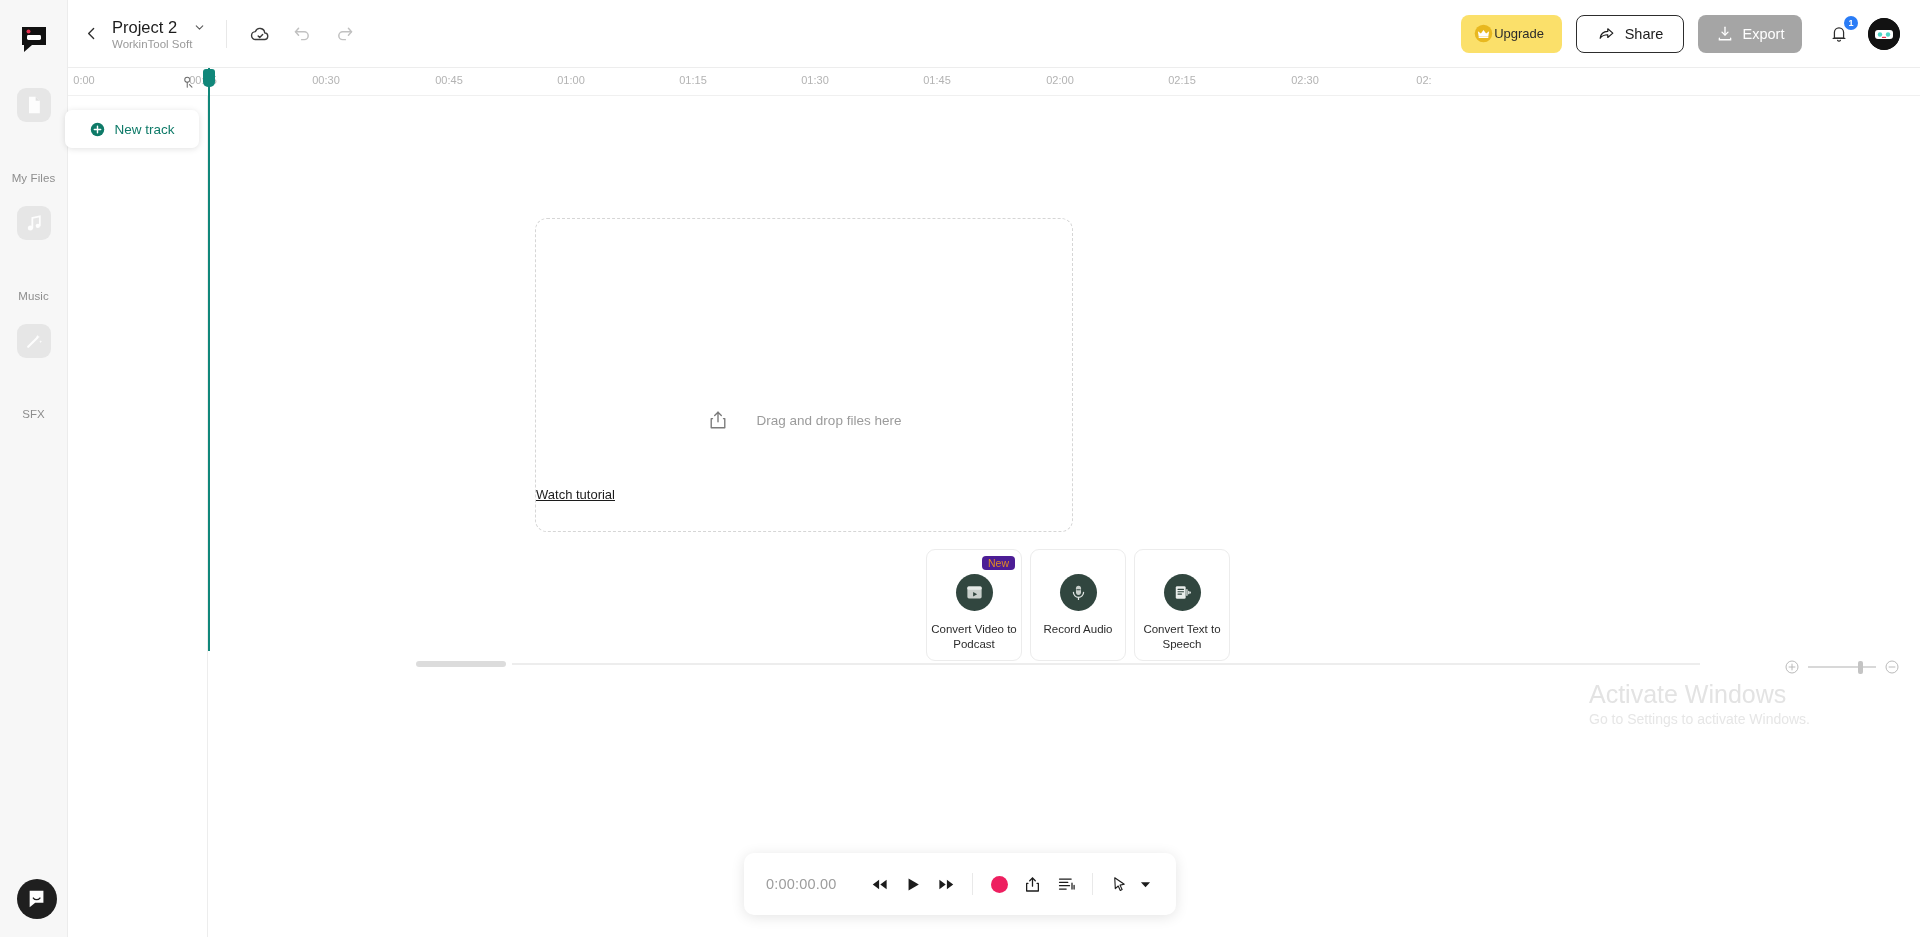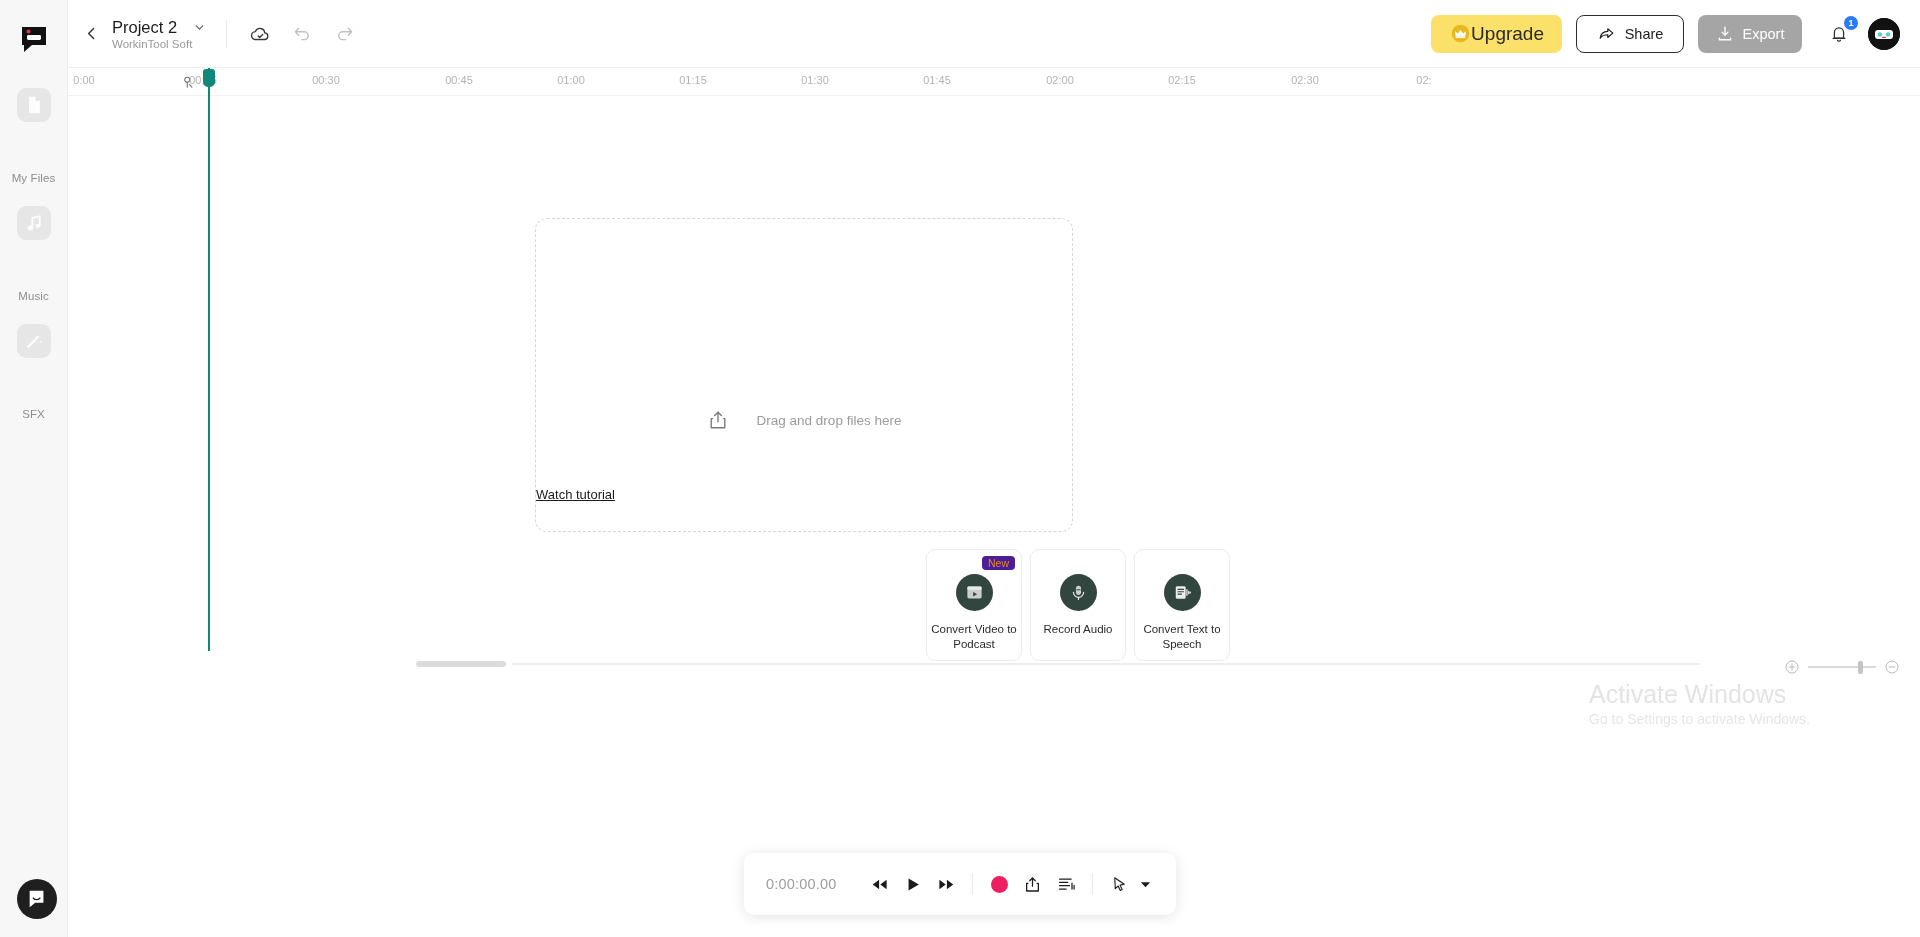--- a/index.html
+++ b/index.html
@@ -60,22 +60,22 @@
   .tb-div { width:1px; height:28px; background:#e8e8e8; margin: 0 18px 0 20px; }
   .tb-ico {
     width: 30px; height: 30px; margin-right: 12px; cursor:pointer;
     display:flex; align-items:center; justify-content:center; color:#3a3a3a;
   }
   .tb-ico.disabled { color:#bdbdbd; cursor:default; }
 
   .tb-right { margin-left:auto; display:flex; align-items:center; padding-right: 20px; gap: 14px; }
   .btn-upgrade {
     display:flex; align-items:center; 
-    background:#fbe06a; border-radius: 8px; height: 38px; padding: 0 18px 0 19px;
-    cursor:pointer; border:none; font-size:19px; color:#2b2b2b;
+    background:#fbe06a; border-radius: 8px; height: 38px; padding: 0 18px 0 12px;
+    cursor:pointer; border:none; font-size:13px; color:#2b2b2b;
     font-family:"Liberation Sans", sans-serif;
   }
   .btn-share {
     display:flex; align-items:center; gap:9px; justify-content:center;
     background:#fff; border:1px solid #2d2d2d; border-radius: 8px; height: 38px;
     width: 108px; cursor:pointer; font-size:14.5px; color:#1c1c1c;
     font-family:"Liberation Sans", sans-serif;
   }
   .btn-export {
     display:flex; align-items:center; gap:9px; justify-content:center;
@@ -365,32 +365,43 @@
       <svg width="15" height="15" viewBox="0 0 24 24" fill="none">
         <circle cx="10" cy="7.5" r="4" stroke="#6d6d6d" stroke-width="1.7"></circle>
         <path d="M10 11.5v8" stroke="#6d6d6d" stroke-width="1.7" stroke-linecap="round"></path>
         <path d="M13.5 15.5l4 4" stroke="#6d6d6d" stroke-width="1.7" stroke-linecap="round"></path>
       </svg>
     </div>
     <div id="ruler-ticks">
         <div class="ruler-tick" style="left: 16px;">0:00</div>
         <div class="ruler-tick" style="left: 135px;">00:15</div>
         <div class="ruler-tick" style="left: 258px;">00:30</div>
-        <div class="ruler-tick" style="left: 391px;">00:45</div>
+        <div class="ruler-tick" style="left: 381px;">00:45</div>
         <div class="ruler-tick" style="left: 503px;">01:00</div>
         <div class="ruler-tick" style="left: 625px;">01:15</div>
         <div class="ruler-tick" style="left: 747px;">01:30</div>
         <div class="ruler-tick" style="left: 869px;">01:45</div>
         <div class="ruler-tick" style="left: 992px;">02:00</div>
         <div class="ruler-tick" style="left: 1114px;">02:15</div>
         <div class="ruler-tick" style="left: 1237px;">02:30</div>
         <div class="ruler-tick" style="left: 1356px;">02:</div>
       </div>
   </div>
 
+  <div class="trackpanel">
+    <div class="newtrack">
+      <span style="display:flex;">
+        <svg width="17" height="17" viewBox="0 0 24 24">
+          <circle cx="12" cy="12" r="9.5" fill="#0e7a68"></circle>
+          <path d="M12 7.5v9M7.5 12h9" stroke="#fff" stroke-width="2" stroke-linecap="round"></path>
+        </svg>
+      </span>
+      <span>New track</span>
+    </div>
+  </div>
 
   <div class="canvas">
 
     <div class="playhead"></div>
     <div class="playhead-knob"></div>
 
     <div class="dropzone">
       <div class="dd-row">
         <span class="dd-ico">
           <svg width="22" height="22" viewBox="0 0 24 24" fill="none">

